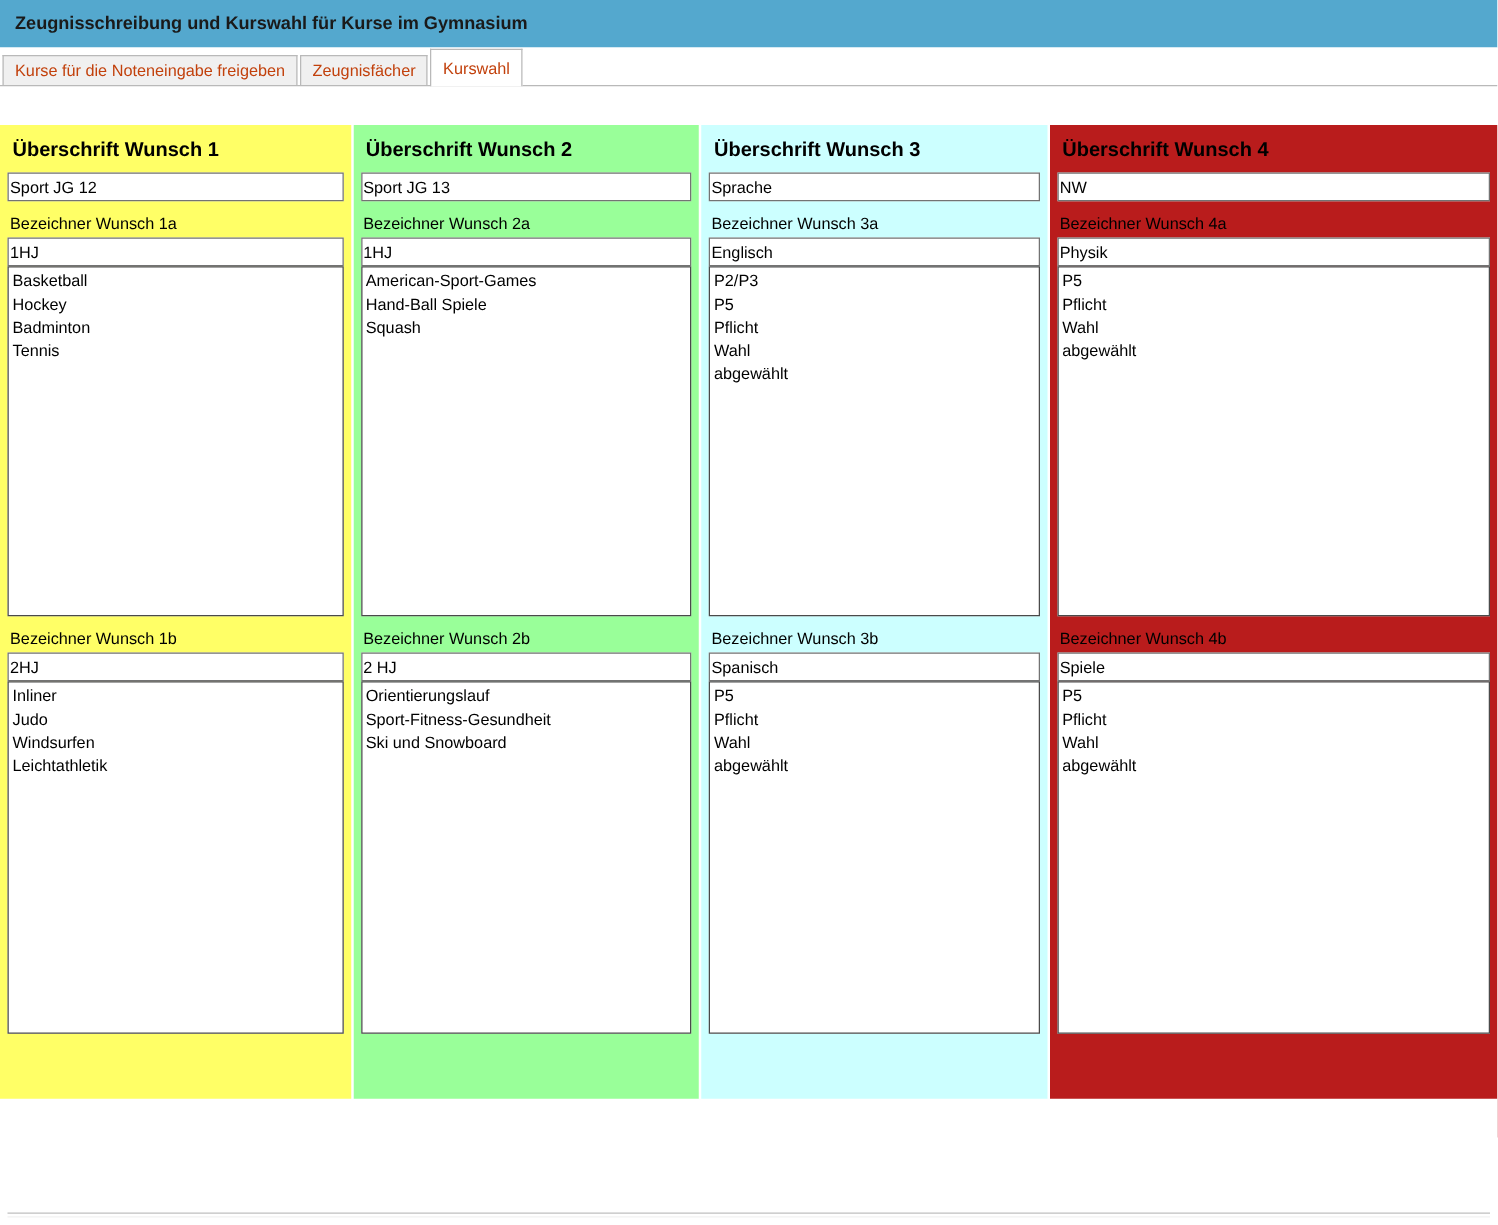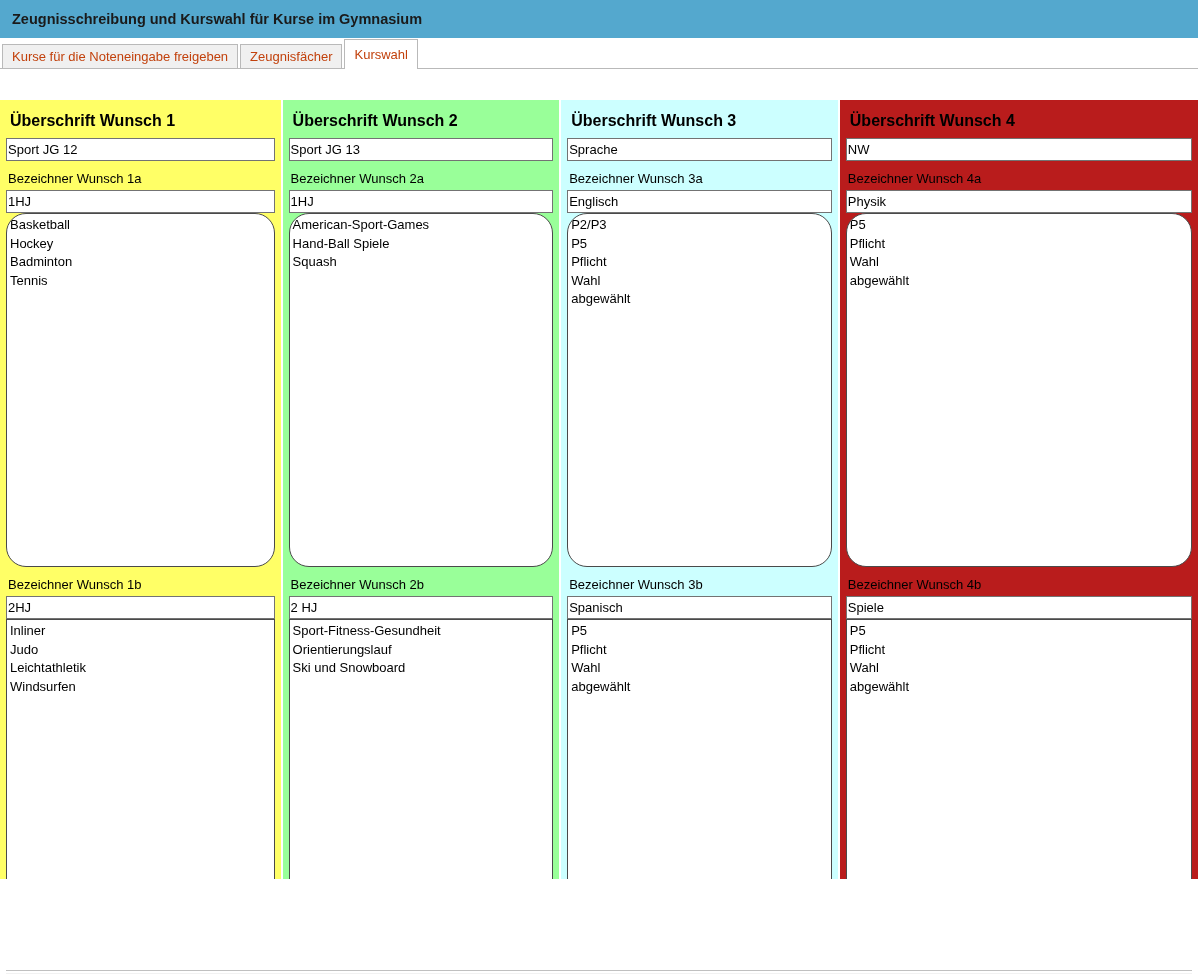--- a/index.html
+++ b/index.html
@@ -115,21 +115,21 @@
     box-sizing: border-box;
     padding: 2px 3px;
     font-size: 13px;
     overflow: hidden;
     cursor: default;
   }
   .listbox .li {
     line-height: 18.6px;
     white-space: nowrap;
   }
-  .list-top { height: 354px; border-radius: 20px; }
+  .list-top { height: 280px; }
   .list-bot { height: 282px; }
 
   
   .bottombar {
     position: absolute;
     top: 879px;
     left: 0;
     width: 1198px;
     height: 101px;
     background: #ffffff;
@@ -169,42 +169,42 @@
         <div class="li">Basketball</div>
         <div class="li">Hockey</div>
         <div class="li">Badminton</div>
         <div class="li">Tennis</div>
       </div>
     <div class="fld-label">Bezeichner Wunsch 1b</div>
     <div class="textbox">2HJ</div>
     <div class="listbox list-bot">
         <div class="li">Inliner</div>
         <div class="li">Judo</div>
+        <div class="li">Windsurfen</div>
         <div class="li">Leichtathletik</div>
-        <div class="li">Windsurfen</div>
       </div>
   </div>
 
   <div class="col-gap"></div>
 
   <div class="col col-2">
     <div class="col-heading">Überschrift Wunsch 2</div>
     <div class="textbox">Sport JG 13</div>
     <div class="fld-label">Bezeichner Wunsch 2a</div>
     <div class="textbox">1HJ</div>
     <div class="listbox list-top">
         <div class="li">American-Sport-Games</div>
         <div class="li">Hand-Ball Spiele</div>
         <div class="li">Squash</div>
       </div>
     <div class="fld-label">Bezeichner Wunsch 2b</div>
     <div class="textbox">2 HJ</div>
     <div class="listbox list-bot">
+        <div class="li">Orientierungslauf</div>
         <div class="li">Sport-Fitness-Gesundheit</div>
-        <div class="li">Orientierungslauf</div>
         <div class="li">Ski und Snowboard</div>
       </div>
   </div>
 
   <div class="col-gap"></div>
 
   <div class="col col-3">
     <div class="col-heading">Überschrift Wunsch 3</div>
     <div class="textbox">Sprache</div>
     <div class="fld-label">Bezeichner Wunsch 3a</div>

